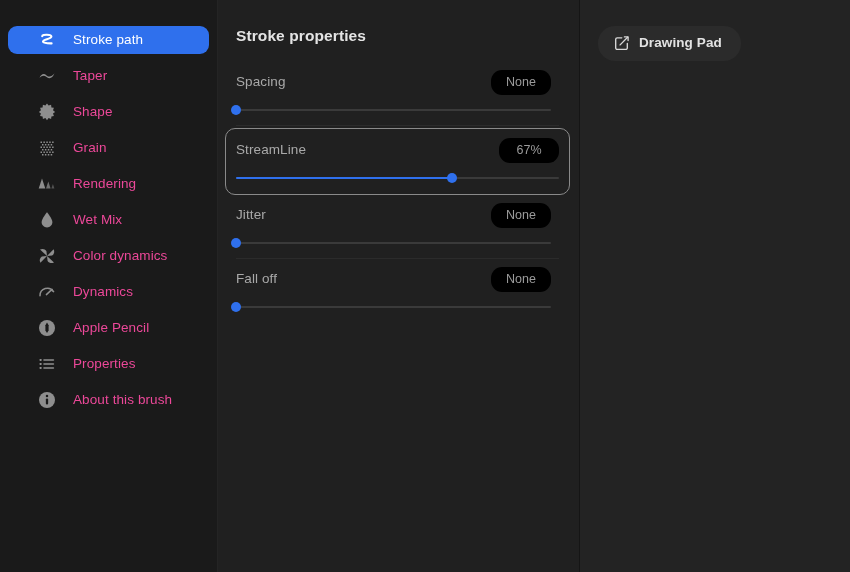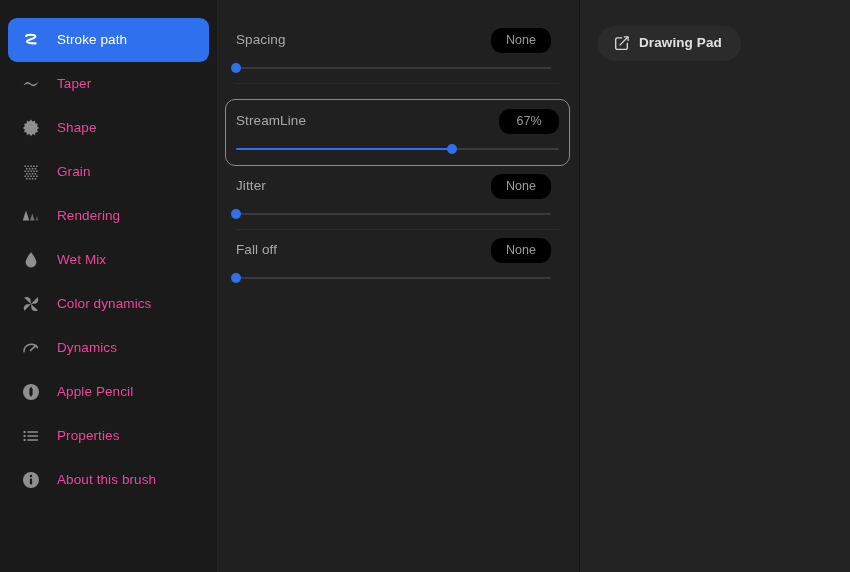--- a/index.html
+++ b/index.html
@@ -41,23 +41,23 @@
     padding: 0 0 0 15px;
     margin-bottom: 17px;
     line-height: 28px;
   }
 
   .nav-list { list-style: none; }
 
   .nav-item {
     display: flex;
     align-items: center;
-    height: 44px;
-    margin: 0 8px 0 8px;
-    padding-left: 12px;
+    height: 28px;
+    margin: 8px 8px 0 8px;
+    padding-left: 28px;
     border-radius: 9px;
     cursor: pointer;
     user-select: none;
   }
 
   .nav-item .nav-icon {
     width: 22px;
     height: 22px;
     flex: 0 0 22px;
     display: flex;
@@ -105,21 +105,21 @@
     position: relative;
     padding: 8px 8px 10px 0;
     border-bottom: 1px solid #2b2b2b;
   }
   .slider-row:last-child { border-bottom: none; }
 
   .slider-row.highlighted {
     border: 1px solid #8a8a8a;
     border-radius: 10px;
     padding: 9px 10px 11px 10px;
-    margin: 15px -11px 0 -11px;
+    margin: 2px -11px 0 -11px;
     background: #202020;
   }
 
   .slider-head {
     display: flex;
     align-items: center;
     justify-content: space-between;
     height: 24px;
     margin-bottom: 11px;
   }
@@ -366,20 +366,21 @@
             <rect x="8.85" y="8.5" width="2.3" height="6.0" rx="1.1" fill="#1a1a1a"></rect>
           </svg>
         </span>
         <span class="nav-label">About this brush</span>
       </li>
 
     </ul>
   </aside>
 
   <section class="main-panel">
+    <h2 class="panel-title">Stroke properties</h2>
 
     <div class="slider-row">
       <div class="slider-head">
         <span class="slider-label">Spacing</span>
         <span class="value-pill">None</span>
       </div>
       <div class="slider-track">
         <div class="rail"></div>
         <div class="fill" style="width: 0%;"></div>
         <div class="knob" style="left: 0%;"></div>

